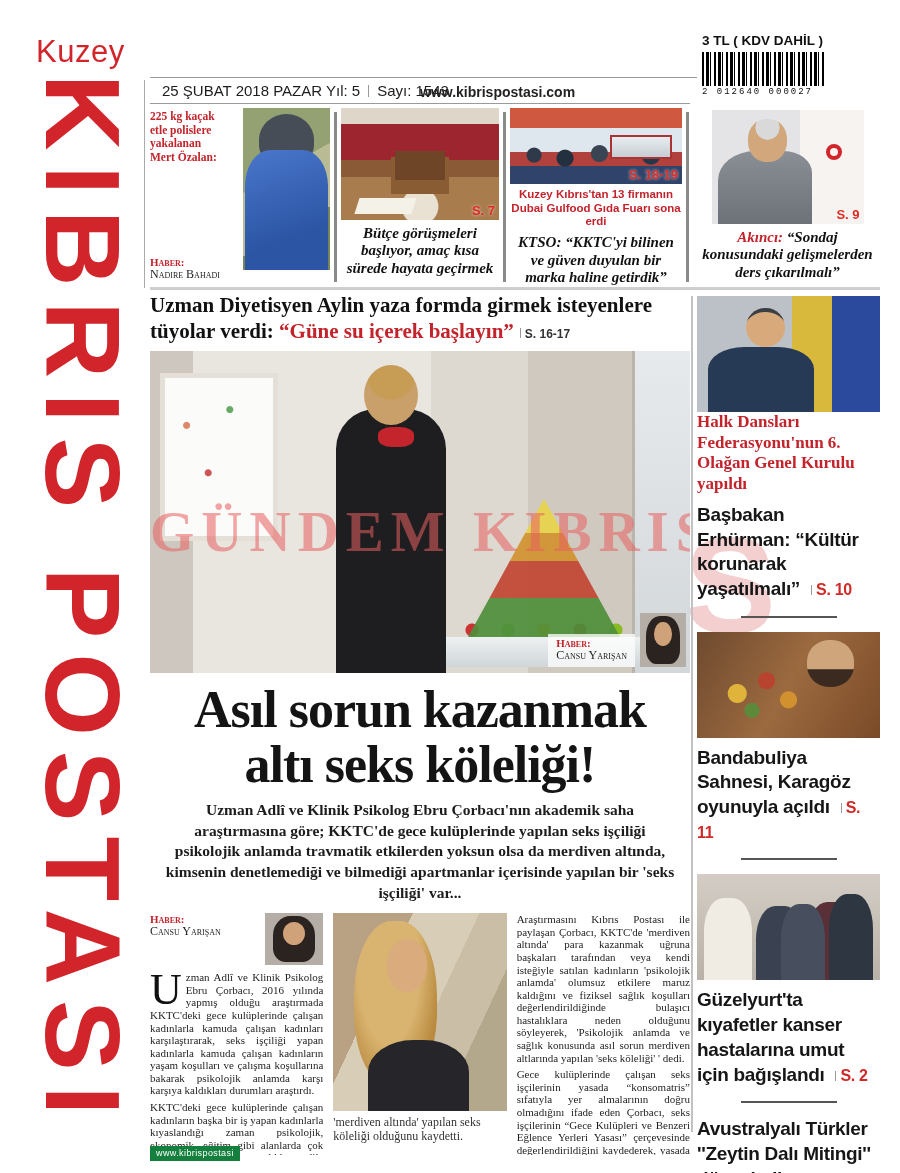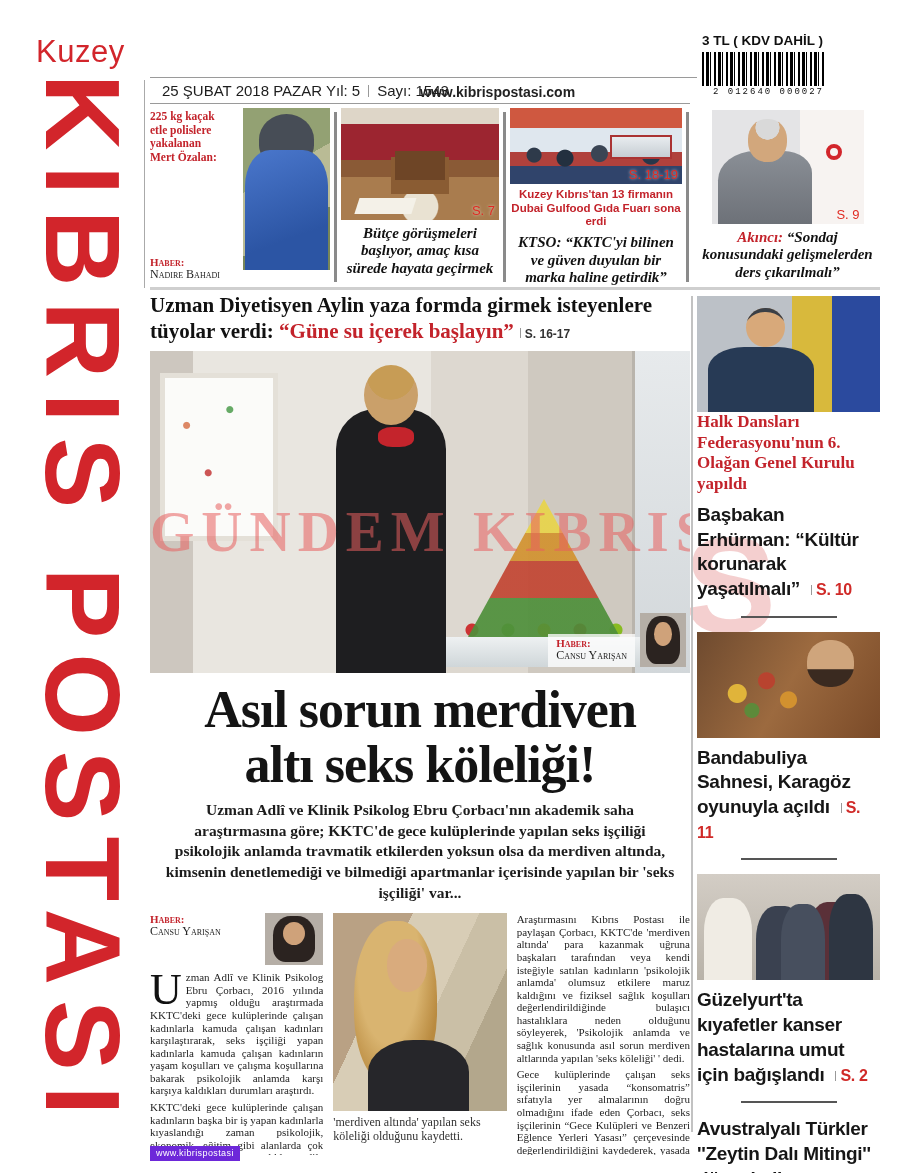--- a/index.html
+++ b/index.html
@@ -13,37 +13,37 @@
             writing-mode:vertical-rl; text-orientation:sideways;
             font-weight:700; font-size:106px; line-height:118px; letter-spacing:15px;
             color:#d2252b; overflow:hidden; }
 
   
   .price { position:absolute; left:700px; top:33px; width:125px; text-align:center;
            font-size:13.5px; font-weight:700; color:#111; }
   .barcode { position:absolute; left:702px; top:52px; width:122px; height:46px; }
   .bars { width:100%; height:34px;
           background:repeating-linear-gradient(90deg,#000 0 2px,#fff 2px 4px,#000 4px 7px,#fff 7px 8px,#000 8px 9px,#fff 9px 12px); }
-  .bdigits { font-size:9px; letter-spacing:2px; color:#111; text-align:right; margin-top:1px; font-family:"Liberation Mono","DejaVu Sans Mono",monospace; }
+  .bdigits { font-size:9px; letter-spacing:2px; color:#111; text-align:left; margin-top:1px; font-family:"Liberation Mono","DejaVu Sans Mono",monospace; }
   .rule-top { position:absolute; left:150px; top:77px; width:547px; height:1px; background:#9a9a9a; }
   .rule-mid { position:absolute; left:150px; top:103px; width:540px; height:1px; background:#9a9a9a; }
   .rule-teasers { position:absolute; left:150px; top:287px; width:730px; height:3px; background:#cfcfcf; }
   .vrule-left { position:absolute; left:144px; top:80px; width:1px; height:208px; background:#aaa; }
   .vrule-main { position:absolute; left:691px; top:296px; width:2px; height:836px; background:#c2c2c2; }
   .dateline { position:absolute; left:162px; top:82px; font-size:15px; color:#1d1d1d; font-weight:500; }
   .dateline .pipe { display:inline-block; width:1px; height:12px; background:#999; margin:0 8px; vertical-align:-1px; }
   .website { position:absolute; left:420px; top:84px; width:272px; text-align:left; font-size:14px; font-weight:700; color:#222; }
 
   
   .teasers { position:absolute; left:150px; top:108px; width:732px; height:178px; display:flex; }
   .tcell { position:relative; overflow:hidden; }
   .tdiv { width:3px; background:#8a8a8a; margin:4px 0; }
   .red { color:#c3232b; }
   .photo { position:relative; overflow:hidden; }
-  .ptag { position:absolute; right:4px; bottom:2px; font-weight:400; color:#e02a22; font-size:13px;
+  .ptag { position:absolute; right:4px; bottom:2px; font-weight:700; color:#e02a22; font-size:13px;
           text-shadow:0 0 3px rgba(255,255,255,.7);margin-top:37px; }
   .t1 { width:184px; display:flex; gap:16px; padding-right:4px; }
   .t1-left { width:84px; display:flex; flex-direction:column; }
   .t1-kicker { font-family:"Liberation Serif",serif; font-weight:700; font-size:11.5px; line-height:1.18; color:#c3232b; margin-top:2px; }
   .t1-quote { font-family:"Liberation Serif",serif; font-weight:700; font-style:italic; font-size:14.5px; line-height:1.2; color:#111; margin-top:6px; }
   .byline-label { font-family:"Liberation Serif",serif; font-variant:small-caps; font-weight:700; color:#c3232b; font-size:11px; }
   .byline-name  { font-family:"Liberation Serif",serif; font-variant:small-caps; font-size:12px; color:#222; line-height:1.15; }
   .t1-byline { margin-top:auto; padding-bottom:4px; }
   .t1-photo { width:95px; height:162px; }
   .t2 { width:166px; padding:0 4px; display:flex; flex-direction:column; }
@@ -173,21 +173,21 @@
                     background:linear-gradient(#cfa57c 0 62%, #3a2a20 63%); border-radius:46%; }
   .art-sb3 { height:106px; background:linear-gradient(#d3cdc5,#b8b2a8); }
   .art-sb3::before { content:""; position:absolute; left:4%; bottom:0; width:26%; height:78%;
                      background:#f0ece4; border-radius:40% 40% 0 0; box-shadow:52px 8px 0 0 #3a4150, 104px 4px 0 0 #5a3038; }
   .art-sb3::after { content:""; position:absolute; right:4%; bottom:0; width:24%; height:82%;
                     background:#2e3642; border-radius:40% 40% 0 0; box-shadow:-48px 10px 0 0 #474f5e; }
 
   .ghost-s { position:absolute; left:684px; top:516px; font-size:138px; font-weight:700;
              color:rgba(214,70,70,0.26); font-family:"Liberation Sans",sans-serif; z-index:0; line-height:1; }
   .footer-bar { position:absolute; left:150px; top:1146px; height:15px; padding:0 6px;
-                background:#6d28d9; color:#fff; font-size:9px; line-height:15px; letter-spacing:0.4px; }
+                background:#15803d; color:#fff; font-size:9px; line-height:15px; letter-spacing:0.4px; }
 </style>
 </head>
 <body>
 
 <div class="page">
 
   <div class="kuzey">Kuzey</div>
   <div class="vtitle">KIBRIS POSTASI</div>
   <div class="ghost-s">S</div>
 
@@ -273,21 +273,21 @@
       <div class="credit">
         <div class="credit-text">
           <div class="byline-label">Haber:</div>
           <div class="byline-name">Cansu Yarışan</div>
         </div>
         <div class="portrait"></div>
       </div>
     </div>
 
     <h1 class="headline">
-      <span style="display:block">Asıl sorun merdiven</span>
+      <span style="display:block">Asıl sorun kazanmak</span>
       <span style="display:block">altı seks köleliği!</span>
     </h1>
 
     <p class="subhead">Uzman Adlî ve Klinik Psikolog Ebru Çorbacı'nın akademik saha araştırmasına göre; KKTC'de gece kulüplerinde yapılan seks işçiliği psikolojik anlamda travmatik etkilerden yoksun olsa da merdiven altında, kimsenin denetlemediği ve bilmediği apartmanlar içerisinde yapılan bir 'seks işçiliği' var...</p>
 
     <div class="cols">
       <div class="col">
         <div class="byl">
           <div>
             <div class="byline-label">Haber:</div>

